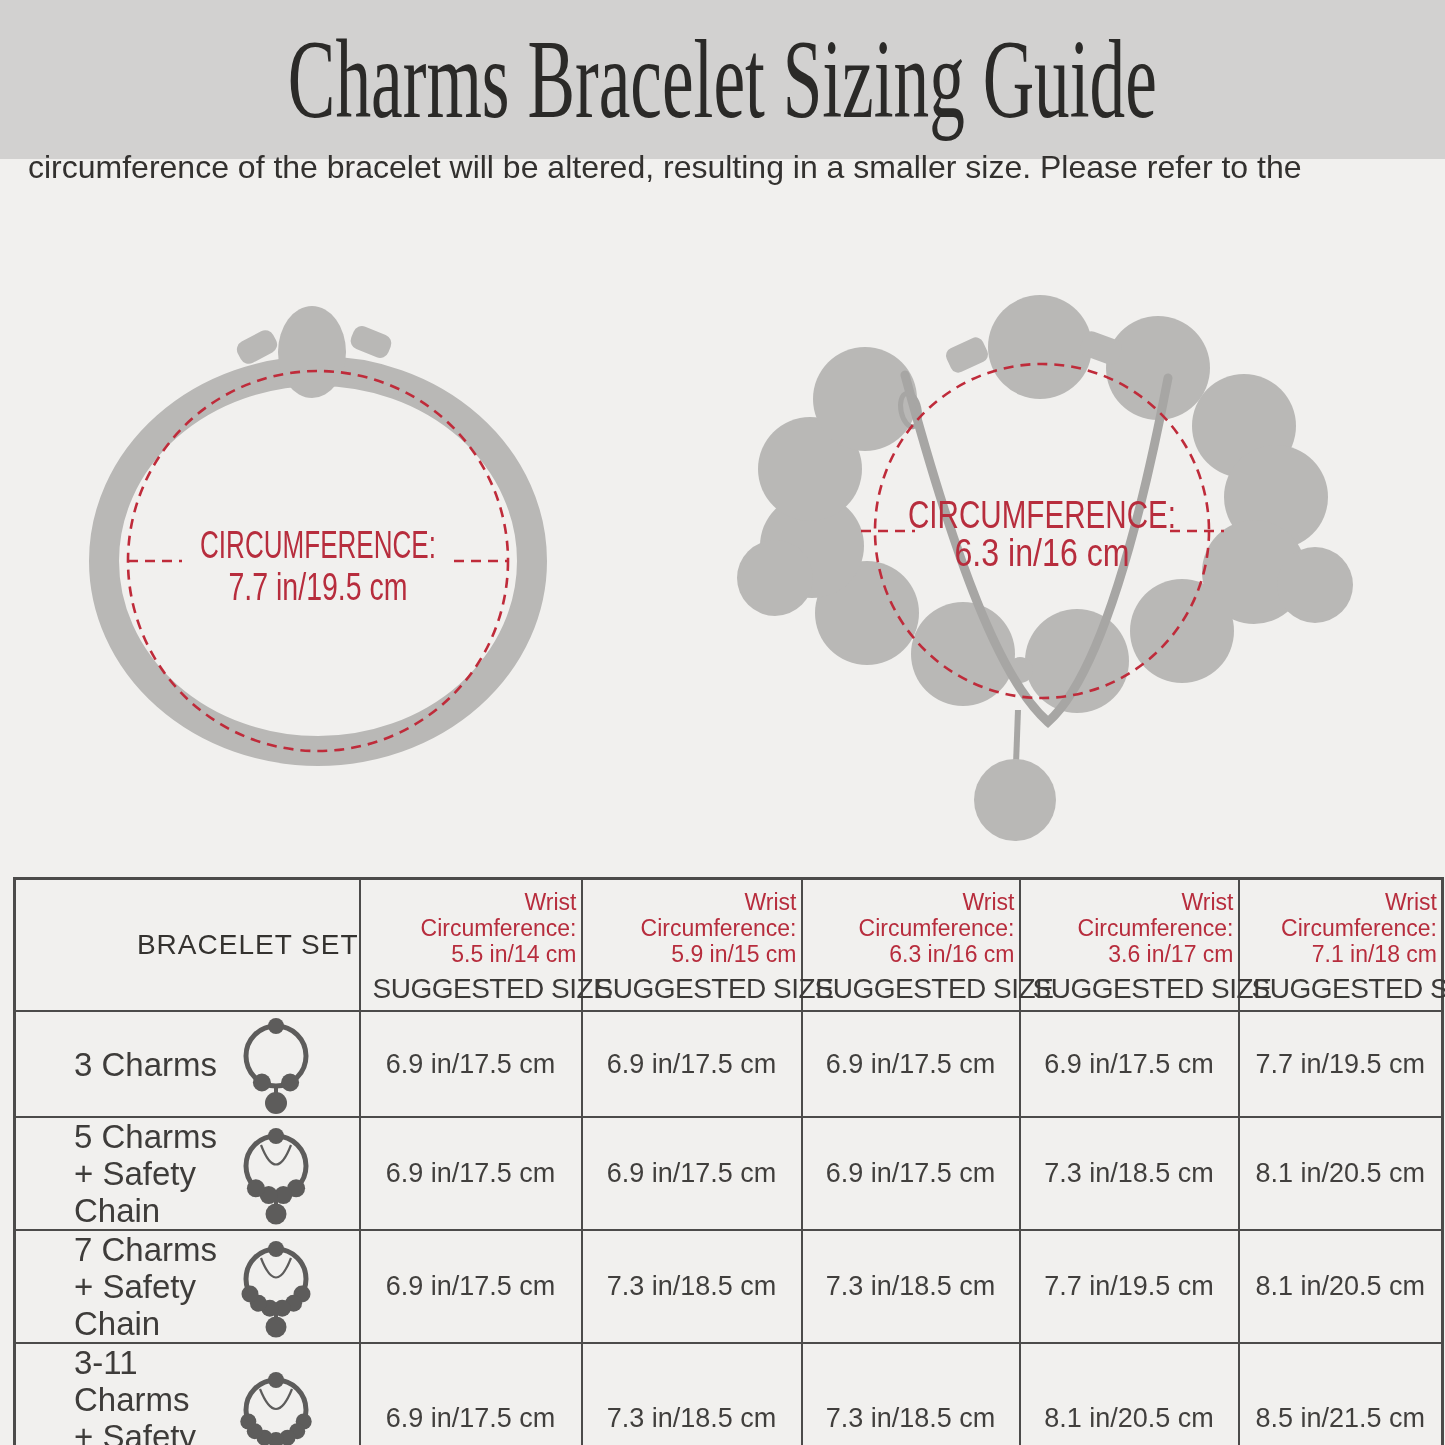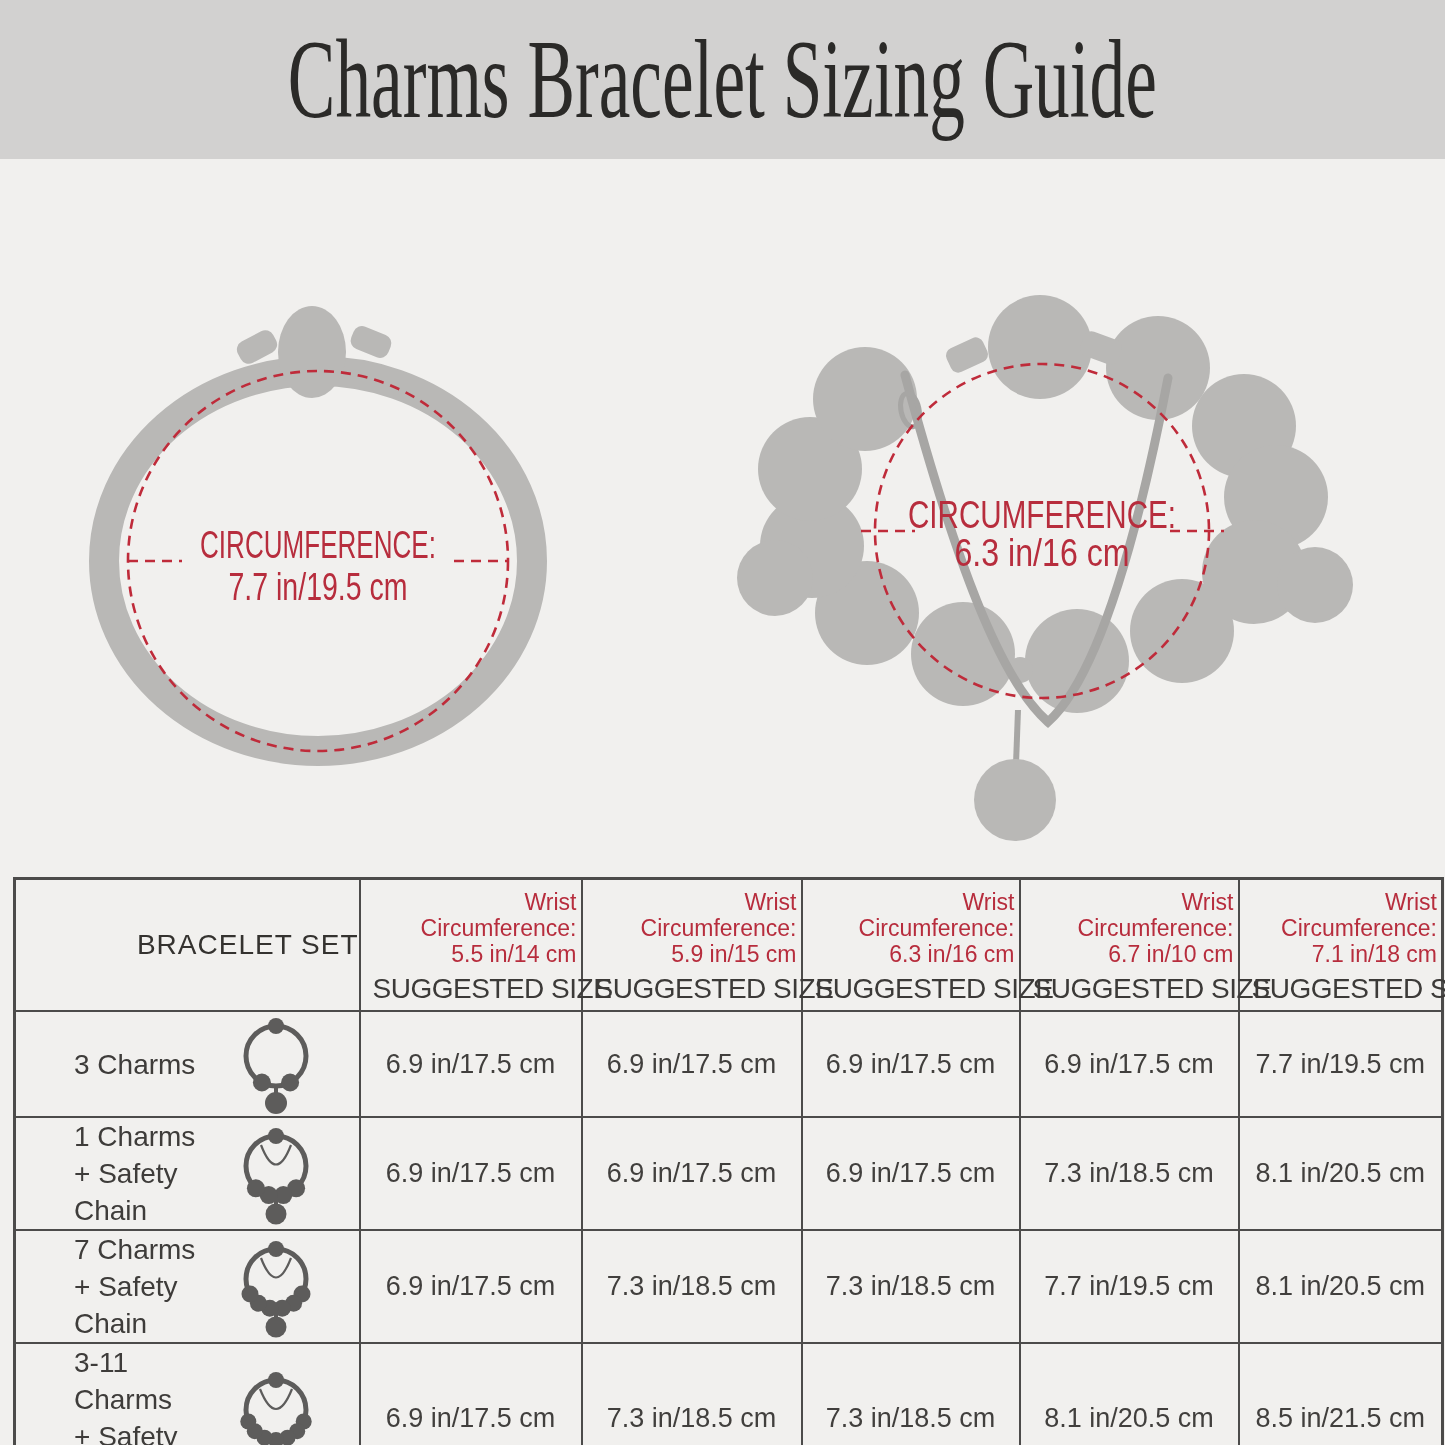--- a/index.html
+++ b/index.html
@@ -74,41 +74,42 @@
   }
   .colhead .wrist, .colhead .wristval{
     display:block;color:#b72d3d;font-size:23px;line-height:26px;
   }
   .colhead .sugg{
     display:block;color:#3c3a38;font-size:28px;line-height:30px;
     margin-top:7px;letter-spacing:-0.5px;white-space:nowrap;
   }
   td.rowlabel{padding-left:58px !important;}
   .rowlabel-flex{display:flex;align-items:center;}
-  .labeltext{font-size:28px;line-height:37px;color:#3e3c3a;}
+  .labeltext{font-size:33px;line-height:37px;color:#3e3c3a;}
   .labeltext .l2:empty{display:none;}
   .rowicon{margin-left:auto;margin-right:34px;width:95px;height:104px;flex:0 0 auto;}
   .rowicon .ring{fill:none;stroke:#5d5c5b;stroke-width:5;}
   .rowicon .bead{fill:#5d5c5b;}
   .rowicon .chain{fill:none;stroke:#5d5c5b;stroke-width:2.2;}
   .rowicon .link{stroke:#5d5c5b;stroke-width:4;}
   td.size{
     text-align:center;font-size:27px;color:#413f3d;margin-top:12px;
   }
 </style>
 </head>
 <body>
 
 <div class="stage">
 
   <div class="band">
     <h1>Charms Bracelet Sizing Guide</h1>
   </div>
 
   <div class="intro">
+    <span class="line">circumference of the bracelet will be altered, resulting in a smaller size. Please refer to the</span>
   </div>
 
   <div class="illo illo-left">
     <svg viewBox="0 0 520 510">
       <ellipse class="metal-stroke" cx="258" cy="266" rx="214" ry="190" stroke-width="30"></ellipse>
       <rect class="metal" x="177" y="40" width="40" height="24" rx="9" transform="rotate(-28 197 52)"></rect>
       <rect class="metal" x="291" y="35" width="40" height="24" rx="9" transform="rotate(22 311 47)"></rect>
       <ellipse class="metal" cx="252" cy="57" rx="34" ry="46"></ellipse>
       <circle class="red-dash" cx="258" cy="266" r="190"></circle>
       <path class="red-dash" d="M68 266 H122 M394 266 H448"></path>
@@ -177,21 +178,21 @@
         <span class="wristval">5.9 in/15 cm</span>
         <span class="sugg">SUGGESTED SIZE</span>
       </th>
       <th class="colhead">
         <span class="wrist">Wrist Circumference:</span>
         <span class="wristval">6.3 in/16 cm</span>
         <span class="sugg">SUGGESTED SIZE</span>
       </th>
       <th class="colhead">
         <span class="wrist">Wrist Circumference:</span>
-        <span class="wristval">6.7 in/10 cm</span>
+        <span class="wristval">3.6 in/17 cm</span>
         <span class="sugg">SUGGESTED SIZE</span>
       </th>
       <th class="colhead">
         <span class="wrist">Wrist Circumference:</span>
         <span class="wristval">7.1 in/18 cm</span>
         <span class="sugg">SUGGESTED SIZE</span>
       </th>
     </tr>
 
     <tr class="datarow">
@@ -215,21 +216,21 @@
       <td class="size">6.9 in/17.5 cm</td>
       <td class="size">6.9 in/17.5 cm</td>
       <td class="size">6.9 in/17.5 cm</td>
       <td class="size">7.7 in/19.5 cm</td>
     </tr>
 
     <tr class="datarow">
       <td class="rowlabel">
         <div class="rowlabel-flex">
           <div class="labeltext">
-            <div class="l1">1 Charms</div>
+            <div class="l1">5 Charms</div>
             <div class="l2">+ Safety Chain</div>
           </div>
           <svg class="rowicon" viewBox="0 0 95 104">
             <circle class="ring" cx="46" cy="44" r="30"></circle>
             <path class="chain" d="M31 23 Q46 62 61 23"></path>
             <circle class="bead" cx="46" cy="14" r="8"></circle>
             <circle class="bead" cx="66.1" cy="66.3" r="9"></circle>
             <circle class="bead" cx="53.3" cy="73.1" r="9"></circle>
             <circle class="bead" cx="38.7" cy="73.1" r="9"></circle>
             <circle class="bead" cx="25.9" cy="66.3" r="9"></circle>

